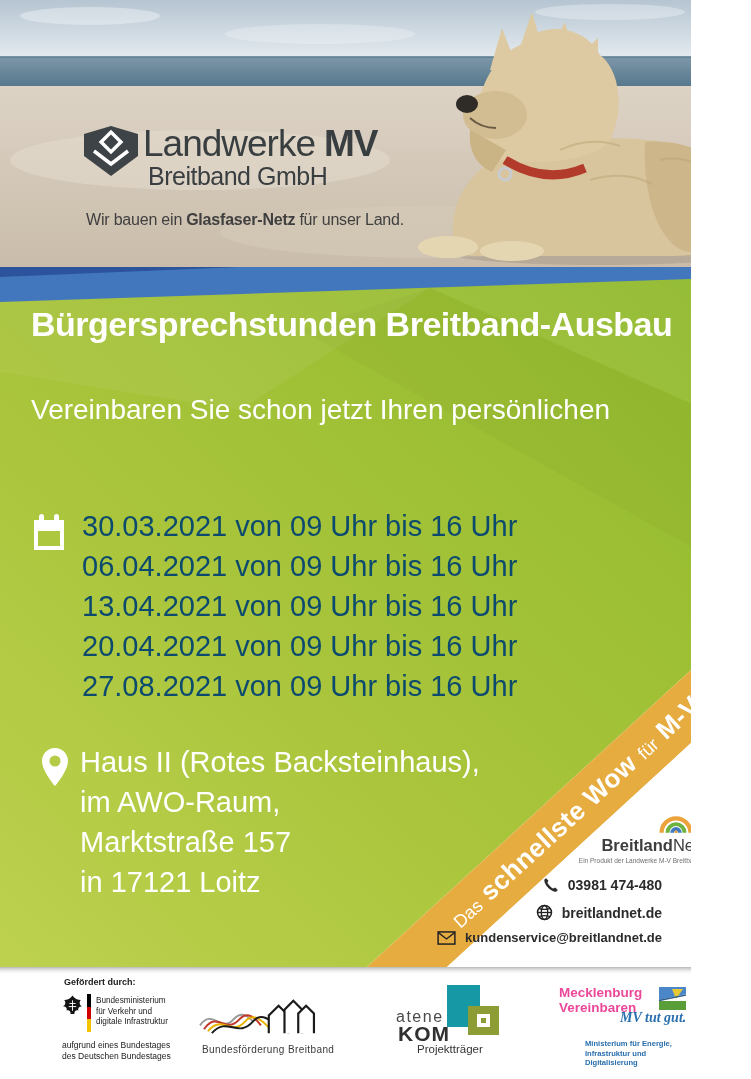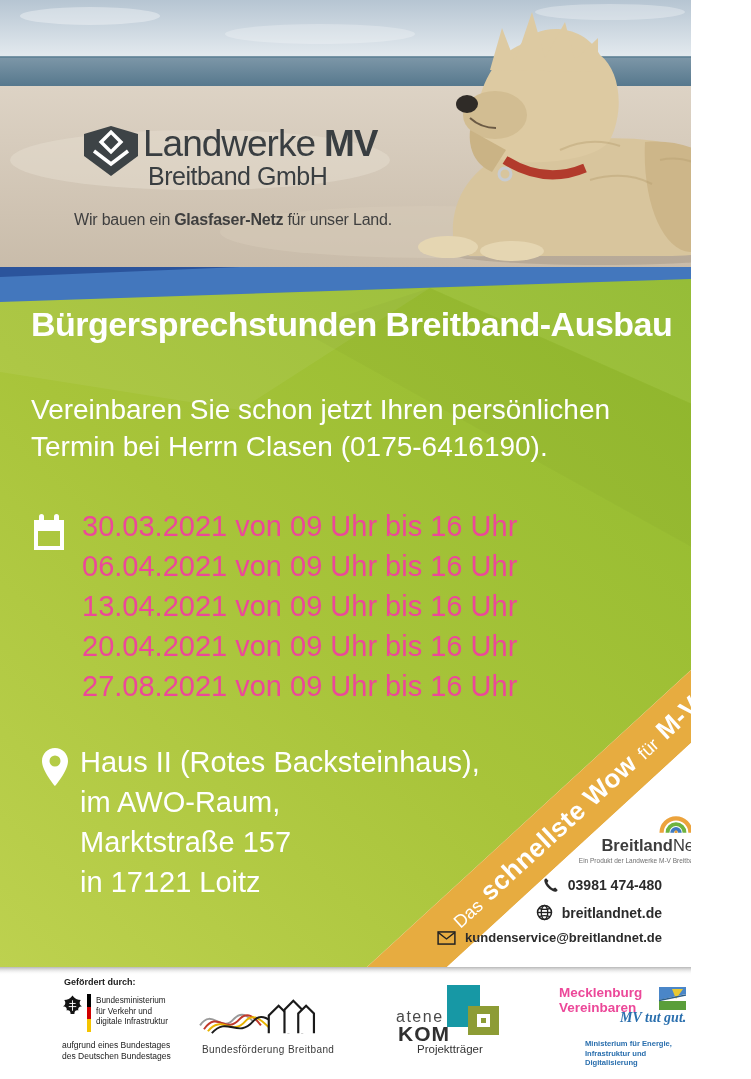--- a/index.html
+++ b/index.html
@@ -7,27 +7,27 @@
           font-family:"Liberation Sans",sans-serif;text-decoration:underline;}
   .abs{position:absolute;}
   svg{display:block;}
 
   
   .brand{left:143px;top:124px;color:#393e41;}
   .brand-line{font-size:37px;letter-spacing:-1px;line-height:40px;}
   .brand-line .mv{font-weight:700;margin-left:9px;}
   .brand-sub{font-size:25px;letter-spacing:-0.5px;margin:-2px 0 0 5px;}
   .emblem{left:84px;top:126px;}
-  .tagline{left:74px;top:211px;font-size:16px;letter-spacing:-0.2px;color:#3f3f3f;}
+  .tagline{left:86px;top:211px;font-size:16px;letter-spacing:-0.2px;color:#3f3f3f;}
   .tagline .tag-b{font-weight:700;margin:0 4px;}
 
   
   .title{left:31px;top:305px;font-size:34px;font-weight:700;letter-spacing:-0.5px;color:#ffffff;}
   .intro{left:31px;top:391px;font-size:28px;line-height:37px;color:#ffffff;}
-  .schedule{left:82px;top:506px;font-size:29px;line-height:40px;color:#ec4899;}
+  .schedule{left:82px;top:506px;font-size:29px;line-height:40px;color:#0c4a6e;}
   .cal-icon{left:34px;top:514px;}
   .location{left:80px;top:742px;font-size:29px;line-height:40px;color:#ffffff;}
   .pin-icon{left:42px;top:748px;}
 
   
   .ribbon{left:579px;top:809px;transform:translate(-50%,-50%) rotate(-42.5deg);
           white-space:nowrap;color:#ffffff;}
   .r-sm{font-size:18px;margin:0 4px;}
   .r-lg{font-size:26px;font-weight:700;letter-spacing:0.5px;margin:0 4px;}
 
@@ -157,21 +157,20 @@
     <div class="brand-sub">Breitband GmbH</div>
   </div>
   <div class="abs tagline">
     <span>Wir bauen ein</span><span class="tag-b">Glasfaser-Netz</span><span>für unser Land.</span>
   </div>
 
   <div class="abs title">Bürgersprechstunden Breitband-Ausbau</div>
 
   <div class="abs intro">
     <div>Vereinbaren Sie schon jetzt Ihren persönlichen</div>
-    <div>Termin bei Herrn Clasen (0175-6416190).</div>
   </div>
 
   <div class="abs cal-icon">
     <svg width="30" height="38" viewBox="0 0 30 38">
       <rect x="5" y="0" width="5" height="9" rx="2.5" fill="#ffffff"></rect>
       <rect x="20" y="0" width="5" height="9" rx="2.5" fill="#ffffff"></rect>
       <rect x="0" y="6" width="30" height="9" fill="#ffffff"></rect>
       <rect x="2" y="15" width="26" height="19" fill="none" stroke="#ffffff" stroke-width="4"></rect>
     </svg>
   </div>

